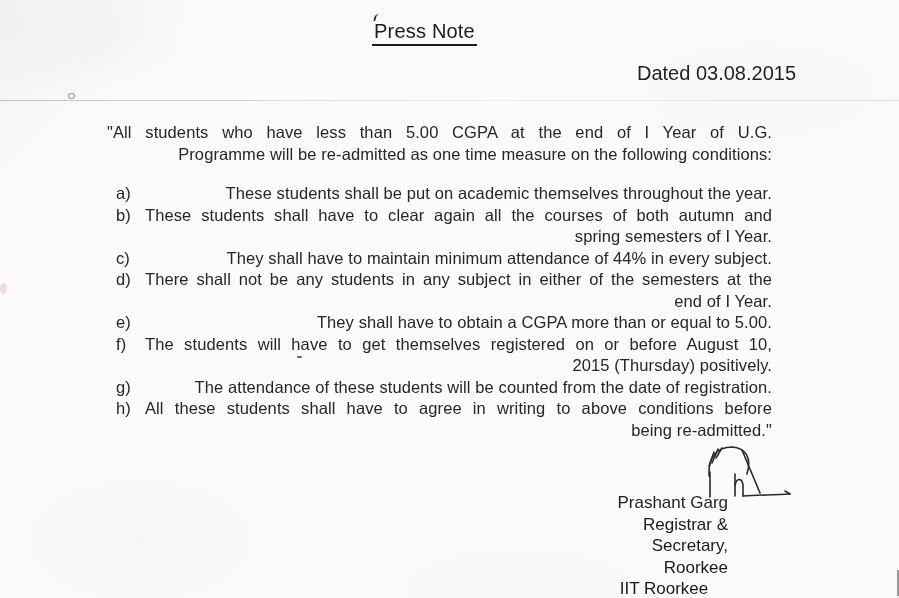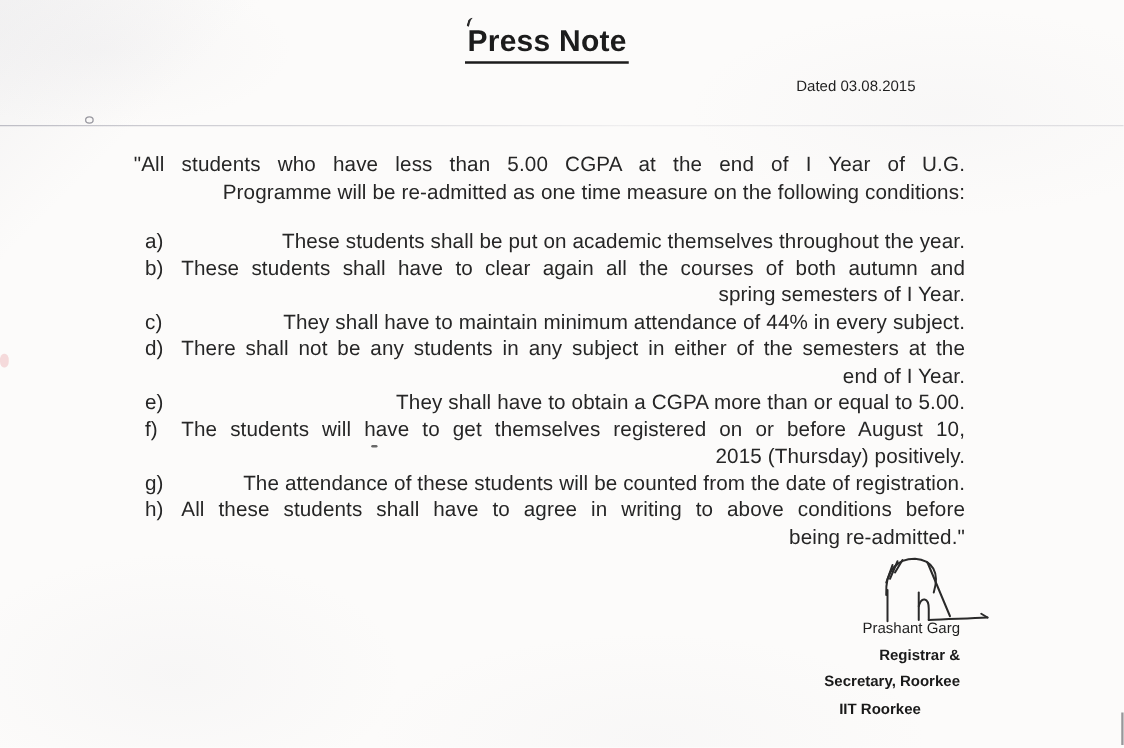--- a/index.html
+++ b/index.html
@@ -12,58 +12,58 @@
     background-color:#fcfbfa;
     background-image:
       linear-gradient(135deg, rgba(208,208,214,.22), rgba(208,208,214,0) 14%),
       radial-gradient(ellipse 220px 90px at 80px 40px, rgba(200,200,208,.10), transparent 70%),
       radial-gradient(ellipse 300px 120px at 760px 90px, rgba(200,200,208,.08), transparent 70%),
       radial-gradient(ellipse 260px 140px at 140px 540px, rgba(200,200,208,.09), transparent 70%),
       radial-gradient(ellipse 320px 120px at 520px 590px, rgba(200,200,208,.07), transparent 70%);
   }
   .title{
     position:absolute;left:372px;top:20px;
-    font-size:24px;font-weight:bold;
+    font-size:20px;font-weight:normal;
     color:#1c1c1c;
     border-bottom:2px solid #1c1c1c;
     padding:0 2px 1px 2px;
     letter-spacing:.2px;
   }
   .p-tick{
     position:absolute;left:374px;top:14px;
     width:5px;height:8px;
     border-left:2px solid #2a2a2a;
     border-radius:60% 0 0 0;
     transform:rotate(14deg);
   }
   .dateline{
     position:absolute;left:637px;top:62px;
-    font-size:12px;color:#1f1f1f;
+    font-size:20px;color:#1f1f1f;
   }
   .bodytext{
     position:absolute;left:107px;top:122px;width:665px;
     font-size:16.5px;line-height:21.5px;
     letter-spacing:.1px;
   }
   .jl{text-align:justify;text-align-last:justify;}
   .nl{text-align:right;}
   .intro{margin:0 0 18px 0;}
   .cond{display:flex;}
   .cond .letter{
     flex:0 0 38px;box-sizing:border-box;padding-left:9px;
   }
   .cond .ctext{flex:1 1 auto;}
   .sig-scribble{position:absolute;left:698px;top:444px;}
   .sig-block{
-    position:absolute;left:640px;top:492px;width:128px;
-    font-size:12px;line-height:21.5px;color:#1f1f1f;
+    position:absolute;left:600px;top:492px;width:128px;
+    font-size:17px;line-height:21.5px;color:#1f1f1f;
     text-align:right;
   }
   .sig-name{font-weight:normal;}
-  .sig-bold{font-weight:bold;color:#1a1a1a;}
+  .sig-bold{font-weight:normal;color:#1a1a1a;}
   .sig-left{text-align:center;}
   .scanline{
     position:absolute;left:0;top:100px;width:899px;height:1px;
     background:linear-gradient(to right, rgba(120,120,138,.45), rgba(120,120,138,.10) 55%, rgba(120,120,138,.22));
   }
   .speck-ring{
     position:absolute;left:68px;top:93px;width:5px;height:4px;
     border:1px solid rgba(100,100,112,.65);border-radius:50%;
   }
   .speck-dash{

